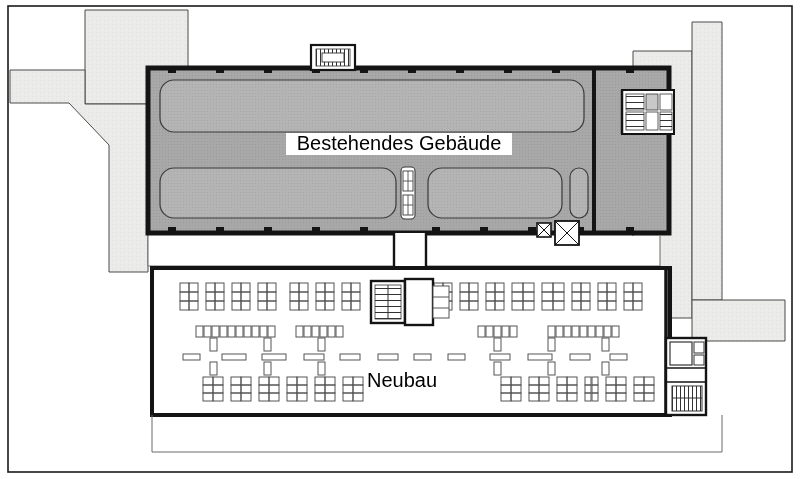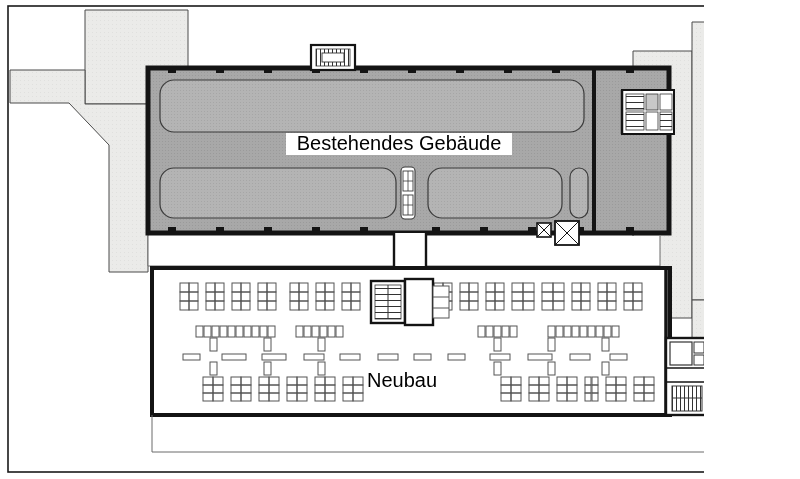--- a/index.html
+++ b/index.html
@@ -6,21 +6,21 @@
   html, body {
     margin: 0;
     padding: 0;
     background: #ffffff;
   }
   body {
     font-family: "Liberation Sans", sans-serif;
   }
   #plan-root {
     position: relative;
-    width: 704px;
+    width: 800px;
     height: 479px;
     background: #ffffff;
     overflow: hidden;
   }
   #plan-svg {
     display: block;
     width: 800px;
     height: 479px;
   }
   .label-text {

